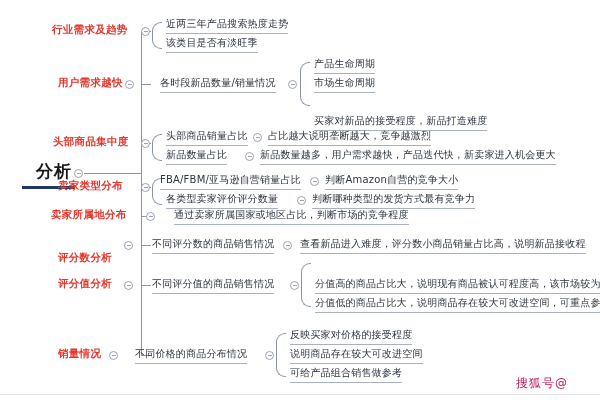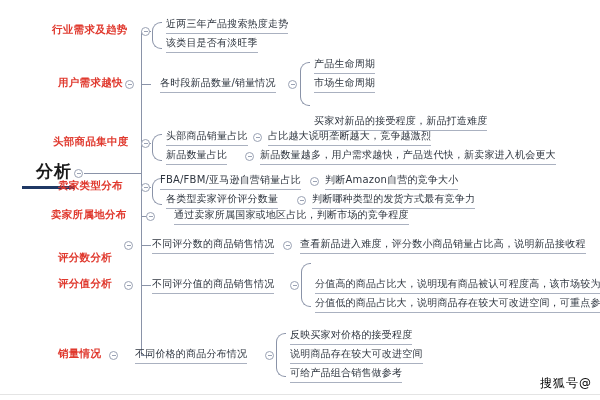--- a/index.html
+++ b/index.html
@@ -98,24 +98,24 @@
     color: #2f3640;
     white-space: nowrap;
     border-bottom: 1px solid #aab1c0;
     padding-bottom: 2px;
     letter-spacing: 0.2px;
   }
   .l3 { color: #2f3640; }
   
   #watermark {
     position: absolute;
-    left: 540px;
+    left: 516px;
     top: 375px;
     font-size: 12px;
-    color: #000000;
+    color: #be185d;
     white-space: nowrap;
     letter-spacing: 1px;
   }
   #bottom-rule {
     position: absolute;
     left: 0;
     top: 394px;
     width: 600px;
     height: 1px;
     background: #e4e4e4;

